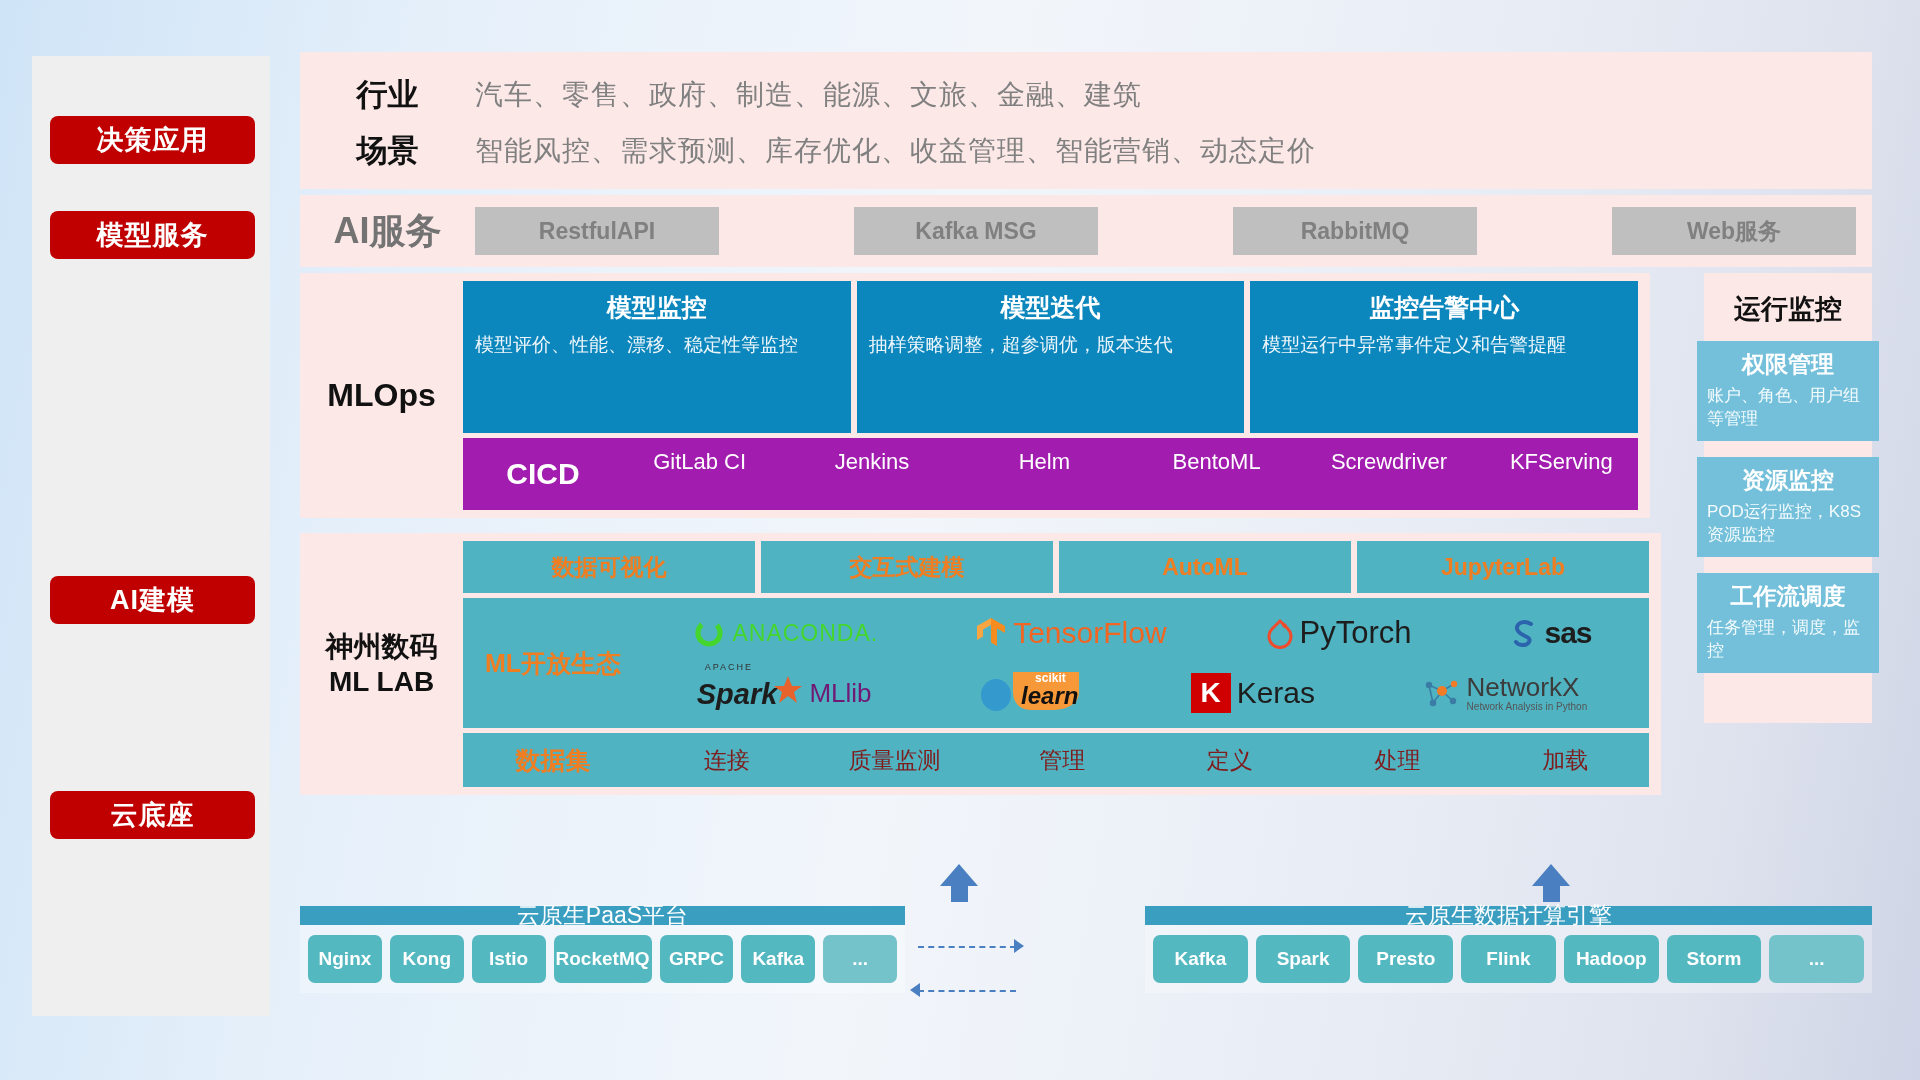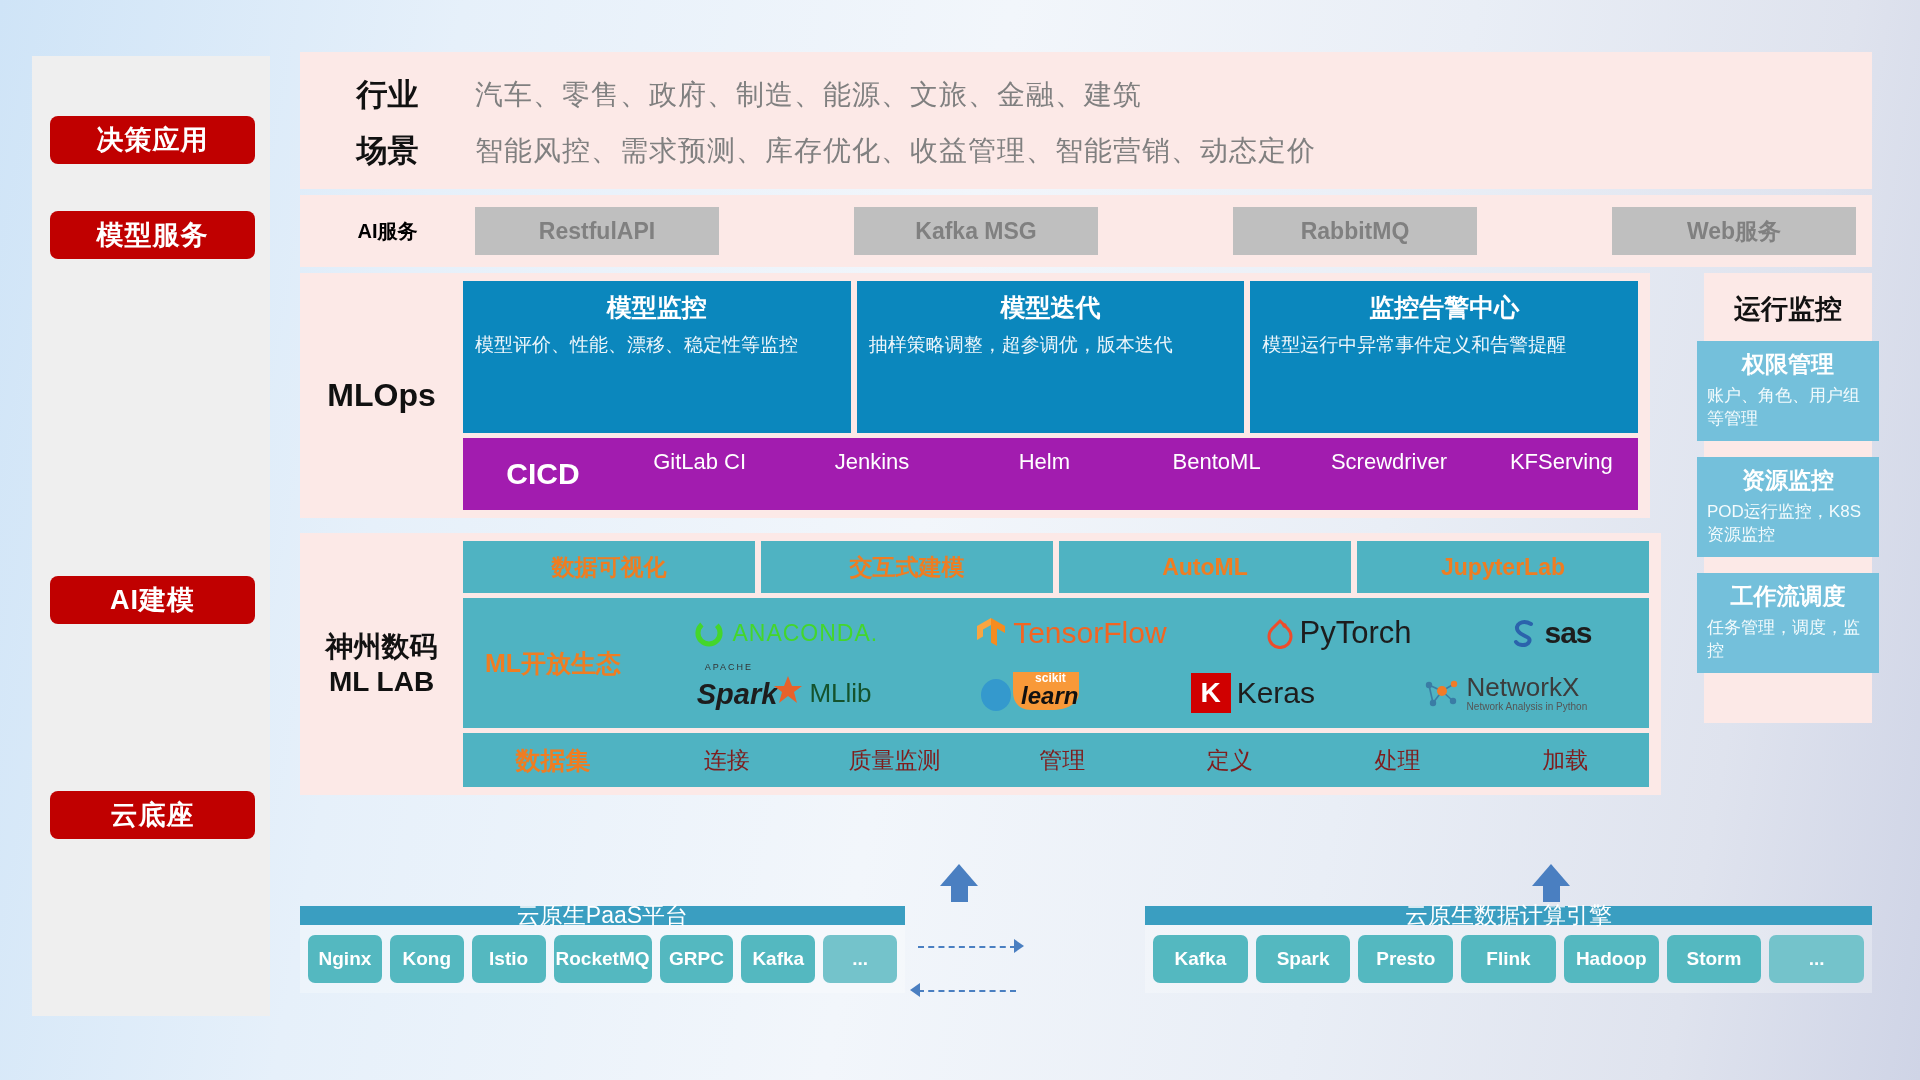--- a/index.html
+++ b/index.html
@@ -32,21 +32,21 @@
   .band + .band { margin-top: 6px; }
 
   
   #band-industry { height: 137px; padding: 18px 0 0 0; }
   .ind-row { display: flex; align-items: center; height: 50px; margin-bottom: 6px; }
   .ind-label { width: 175px; text-align: center; font-size: 31px; font-weight: bold; color: #111; }
   .ind-text { font-size: 28px; color: #808080; letter-spacing: 1px; }
 
   
   #band-ai { height: 72px; display: flex; align-items: center; }
-  #ai-label { width: 175px; text-align: center; font-size: 20px; font-weight: bold; color: #000000; }
+  #ai-label { width: 175px; text-align: center; font-size: 36px; font-weight: bold; color: #737373; }
   #ai-btns { flex: 1; display: flex; gap: 0; justify-content: space-between; padding-right: 16px; }
   .ai-btn {
     width: 244px; height: 48px; background: #bfbfbf; color: #808080;
     font-size: 23px; font-weight: bold;
     display: flex; align-items: center; justify-content: center;
   }
 
   
   #row-mlops { display: flex; gap: 6px; margin-top: 6px; }
   #band-mlops { flex: 1; background: #fce9e7; height: 245px; display: flex; align-items: center; padding: 8px 12px 8px 0; }
@@ -257,21 +257,21 @@
             <div class="logo-row">
 
               <div class="logo">
                 <div style="position:relative;display:flex;align-items:flex-end">
                   <span style="position:absolute;top:-13px;left:8px;font-size:9px;color:#333;letter-spacing:2px">APACHE</span>
                   <span style="font-size:29px;color:#1d1d1d;font-style:italic;font-weight:bold">Spark</span>
                   <svg width="30" height="30" viewBox="0 0 30 30" style="margin-left:-4px;margin-bottom:6px">
                     <polygon points="15,1 19,11 29,11 21,17 24,28 15,21 6,28 9,17 1,11 11,11" fill="#e8622b"></polygon>
                   </svg>
                 </div>
-                <span style="font-size:26px;color:#14532d;">MLlib</span>
+                <span style="font-size:26px;color:#701a75;">MLlib</span>
               </div>
 
               <div class="logo">
                 <svg width="42" height="38" viewBox="0 0 42 38">
                   <ellipse cx="17" cy="21" rx="15" ry="16" fill="#3499cd"></ellipse>
                 </svg>
                 <div style="position:relative;margin-left:-18px">
                   <svg width="74" height="42" viewBox="0 0 74 42">
                     <path d="M4 2 H70 V22 C70 34 58 40 42 40 H22 C10 40 4 32 4 22 Z" fill="#f89939"></path>
                   </svg>

